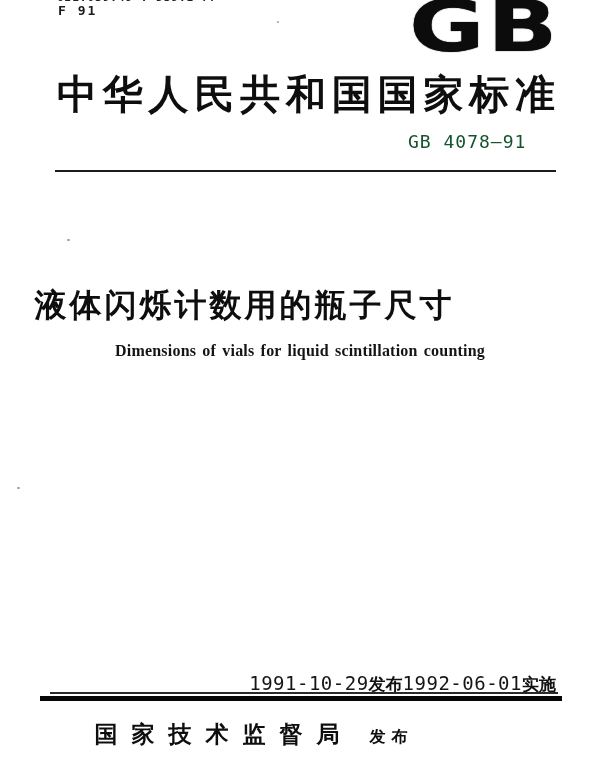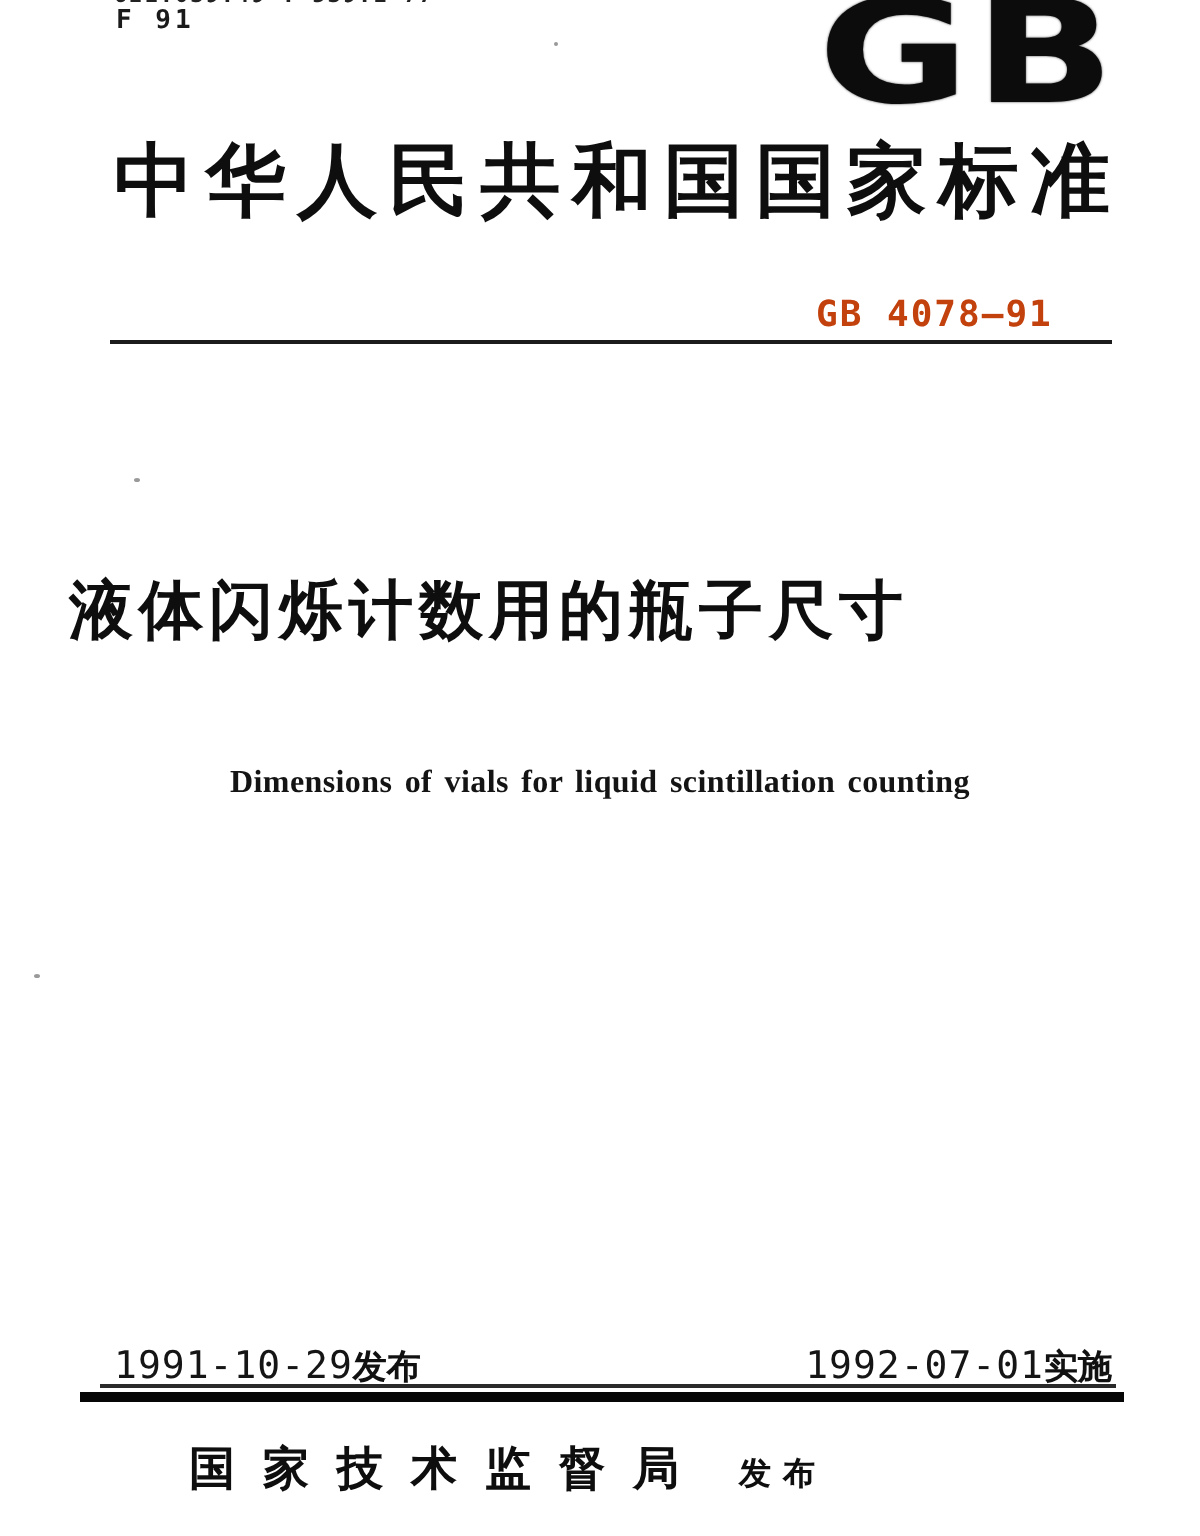--- a/index.html
+++ b/index.html
@@ -58,38 +58,38 @@
     transform: scaleX(1.28);
     transform-origin: top right;
     text-shadow: 0 0 1px #333;
   }
 
   .std-heading {
     position: absolute;
     top: 74px; left: 57px;
     width: 498px;
     margin: 0;
-    font-family: Liberation Mono, monospace;
+    font-family: Liberation Serif, serif;
     font-weight: bold;
     font-size: 40px;
     line-height: 42px;
     color: #0e0e0e;
     text-align: justify;
     text-align-last: justify;
     white-space: nowrap;
   }
 
   .std-number {
     position: absolute;
-    top: 147px; left: 408px;
-    font-family: "DejaVu Sans Mono", monospace;
-    font-weight: bold;
+    top: 131px; left: 408px;
+    font-family: "DejaVu Sans Mono", monospace;
+    font-weight: normal;
     font-size: 18px;
     letter-spacing: 1px;
-    color: #c2410c;
+    color: #14532d;
   }
 
   .rule-top {
     position: absolute;
     top: 170px; left: 55px;
     width: 501px; height: 2px;
     background: #1c1c1c;
   }
 
   .title-cn {
@@ -108,33 +108,32 @@
     position: absolute;
     top: 342px; left: 0;
     width: 600px;
     text-align: center;
     font-family: "Liberation Serif", serif;
     font-weight: bold;
     font-size: 16px;
     letter-spacing: 0.2px;
     word-spacing: 2px;
     color: #141414;
-    margin-top: 41px;
   }
 
   .speck { position: absolute; background: #9a9a9a; border-radius: 50%; }
   .speck-1 { top: 21px; left: 277px; width: 2px; height: 2px; }
   .speck-2 { top: 239px; left: 67px; width: 3px; height: 2px; }
   .speck-3 { top: 487px; left: 17px; width: 3px; height: 2px; }
 
   .dates-row {
     position: absolute;
     top: 672px; left: 57px; right: 44px;
     display: flex;
-    justify-content: space-between;
+    justify-content: flex-end;
     align-items: baseline;
   }
   .date-group { white-space: nowrap; }
   .date-num {
     font-family: "DejaVu Sans Mono", monospace;
     font-size: 19px;
     font-weight: 500;
     letter-spacing: 0.5px;
     color: #151515;
   }
@@ -207,21 +206,21 @@
 
   <div class="speck speck-1"></div>
   <div class="speck speck-2"></div>
   <div class="speck speck-3"></div>
 
   <div class="dates-row">
     <span class="date-group">
       <span class="date-num">1991-10-29</span><span class="date-label">发布</span>
     </span>
     <span class="date-group">
-      <span class="date-num">1992-07-01</span><span class="date-label">实施</span>
+      <span class="date-num">1992-06-01</span><span class="date-label">实施</span>
     </span>
   </div>
 
   <div class="rule-thin"></div>
   <div class="rule-thick"></div>
 
   <div class="publisher-row">
     <span class="publisher-name">国家技术监督局</span>
     <span class="publish-label">发布</span>
   </div>

